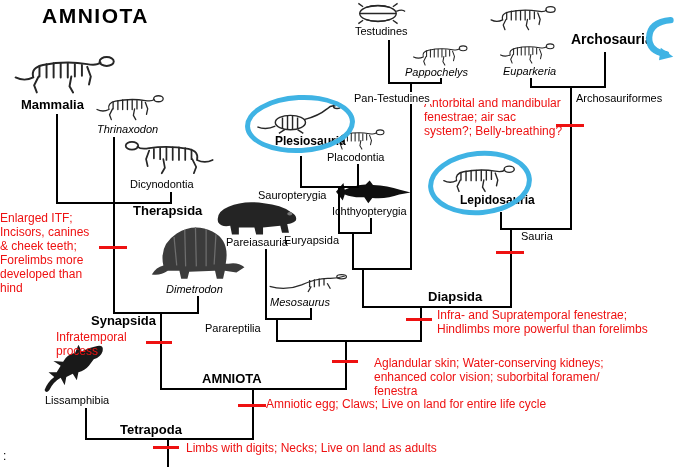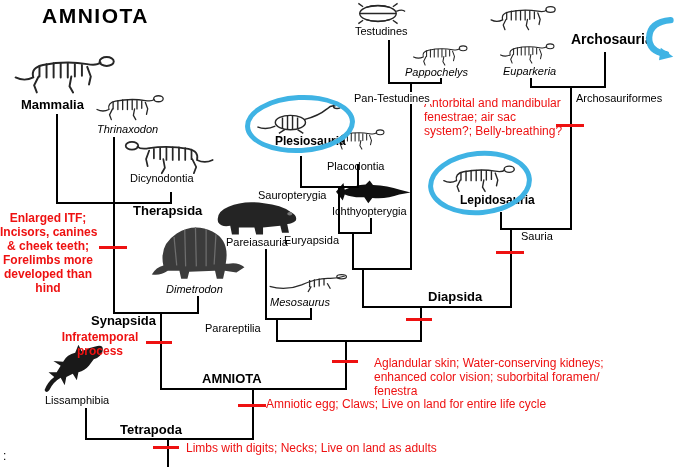--- a/index.html
+++ b/index.html
@@ -13,21 +13,21 @@
   .hl { height:2px; }
 
   .tick { position:absolute; height:3px; background:var(--annotation,#ee1111); z-index:2; }
 
   .lbl { position:absolute; color:#000; font-size:11px; line-height:1.1; white-space:nowrap; z-index:3; }
   .lbl.b { font-weight:bold; font-size:13px; }
   .lbl.i { font-style:italic; }
   .lbl.bgw { background:#fff; padding:0 2px; }
 
   .anno { position:absolute; color:var(--annotation,#ee1111); font-size:12px; line-height:1.17; white-space:pre; z-index:2; }
-  .anno.ra { text-align:center;font-weight:bold; }
+  .anno.ra { text-align:left; }
 
   .pic { position:absolute; z-index:1; }
   .hl-ellipse { position:absolute; border:5px solid var(--highlight,#3fb3e4); border-radius:50%; z-index:4; background:transparent; }
 
   #title { position:absolute; left:42px; top:4px; font-size:21px; font-weight:600; letter-spacing:1.5px; color:#000; z-index:3; }
   #footer-mark { position:absolute; left:3px; top:449px; font-size:12px; color:#000; z-index:3; }
 </style>
 </head>
 <body>
 
@@ -192,32 +192,32 @@
   <div class="tick" style="left:146px;top:341px;width:26px"></div>
   <div class="tick" style="left:332px;top:360px;width:26px"></div>
   <div class="tick" style="left:238px;top:404px;width:28px"></div>
   <div class="tick" style="left:153px;top:446px;width:26px"></div>
   <div class="tick" style="left:406px;top:318px;width:26px"></div>
   <div class="tick" style="left:496px;top:251px;width:28px"></div>
   <div class="tick" style="left:556px;top:124px;width:28px"></div>
 
   <div class="lbl b" style="left:21px;top:98px">Mammalia</div>
   <div class="lbl i" style="left:97px;top:123px">Thrinaxodon</div>
-  <div class="lbl" style="left:130px;top:172px">Dicynodontia</div>
+  <div class="lbl" style="left:130px;top:178px">Dicynodontia</div>
   <div class="lbl b" style="left:133px;top:204px">Therapsida</div>
   <div class="lbl i" style="left:166px;top:283px">Dimetrodon</div>
   <div class="lbl b" style="left:91px;top:314px">Synapsida</div>
   <div class="lbl" style="left:45px;top:394px">Lissamphibia</div>
   <div class="lbl b" style="left:120px;top:423px">Tetrapoda</div>
   <div class="lbl b" style="left:202px;top:372px">AMNIOTA</div>
   <div class="lbl i" style="left:270px;top:296px">Mesosaurus</div>
   <div class="lbl" style="left:205px;top:322px">Parareptilia</div>
   <div class="lbl" style="left:226px;top:236px">Pareiasauria</div>
   <div class="lbl b" style="left:275px;top:135px;font-size:12px">Plesiosauria</div>
-  <div class="lbl" style="left:327px;top:160px">Placodontia</div>
+  <div class="lbl" style="left:327px;top:151px">Placodontia</div>
   <div class="lbl" style="left:258px;top:189px">Sauropterygia</div>
   <div class="lbl" style="left:332px;top:205px">Ichthyopterygia</div>
   <div class="lbl" style="left:284px;top:234px">Euryapsida</div>
   <div class="lbl" style="left:355px;top:25px">Testudines</div>
   <div class="lbl i" style="left:405px;top:66px">Pappochelys</div>
   <div class="lbl bgw" style="left:352px;top:92px">Pan-Testudines</div>
   <div class="lbl i" style="left:503px;top:65px">Euparkeria</div>
   <div class="lbl b" style="left:571px;top:32px;font-size:14px">Archosauria</div>
   <div class="lbl" style="left:576px;top:92px">Archosauriformes</div>
   <div class="lbl b" style="left:460px;top:194px;font-size:12px">Lepidosauria</div>
@@ -228,19 +228,21 @@
 Incisors, canines
 &amp; cheek teeth;
 Forelimbs more
 developed than
 hind</div>
   <div class="anno ra" style="left:56px;top:330px;width:88px">Infratemporal
 process</div>
   <div class="anno" style="left:424px;top:96px">Antorbital and mandibular
 fenestrae; air sac
 system?; Belly-breathing?</div>
+  <div class="anno" style="left:437px;top:308px">Infra- and Supratemporal fenestrae;
+Hindlimbs more powerful than forelimbs</div>
   <div class="anno" style="left:374px;top:356px">Aglandular skin; Water-conserving kidneys;
 enhanced color vision; suborbital foramen/
 fenestra</div>
   <div class="anno" style="left:266px;top:397px">Amniotic egg; Claws; Live on land for entire life cycle</div>
   <div class="anno" style="left:186px;top:441px">Limbs with digits; Necks; Live on land as adults</div>
 
 </div>
 
 </body></html>

